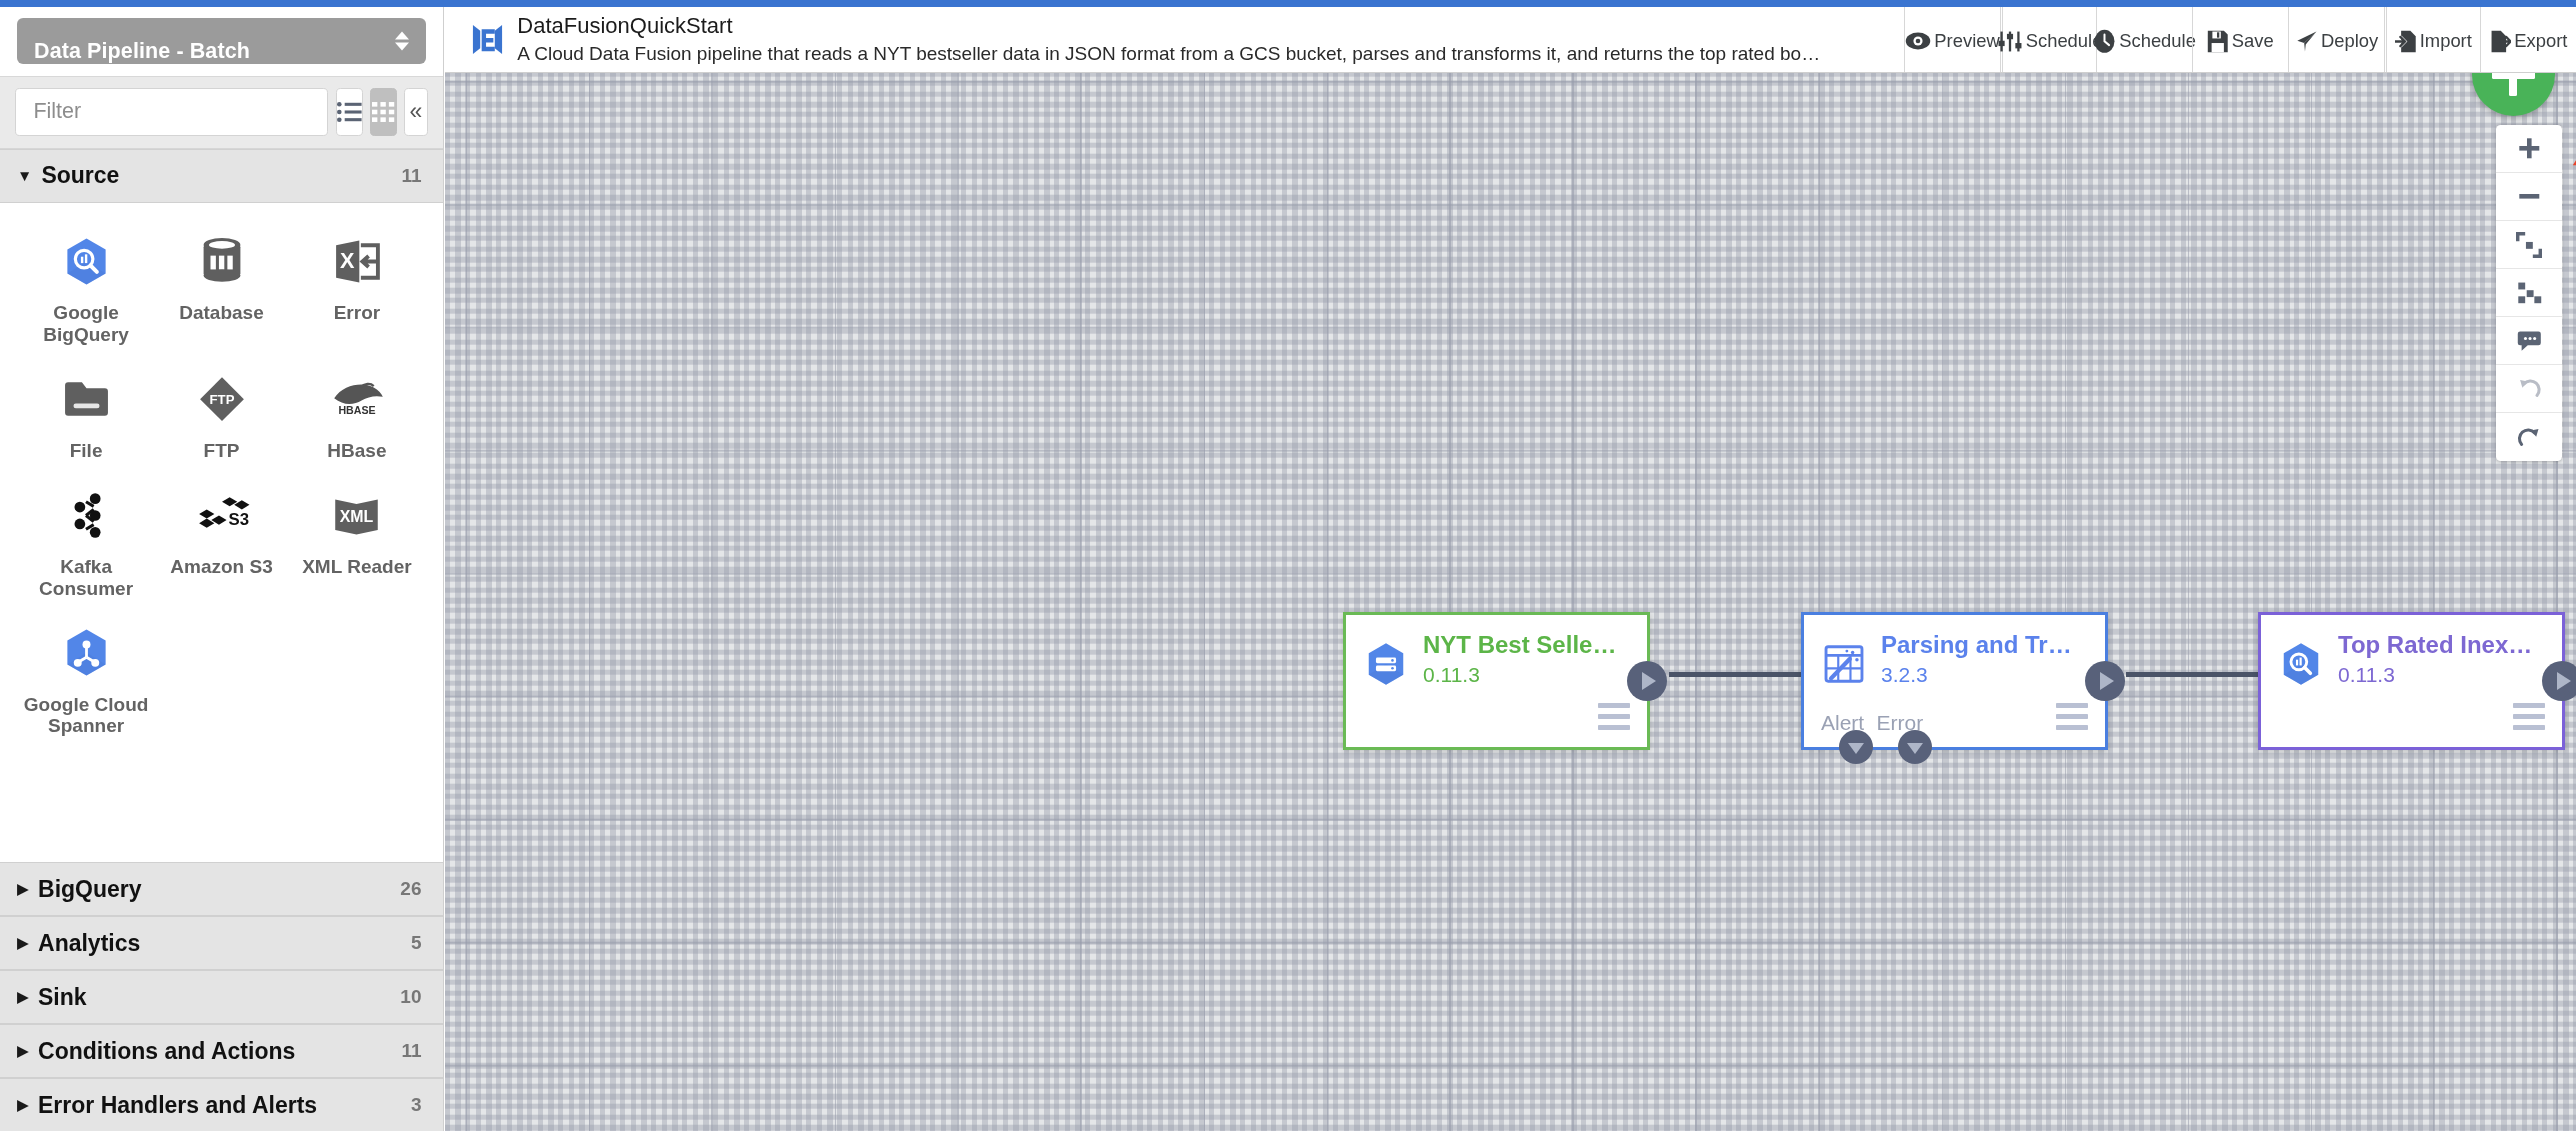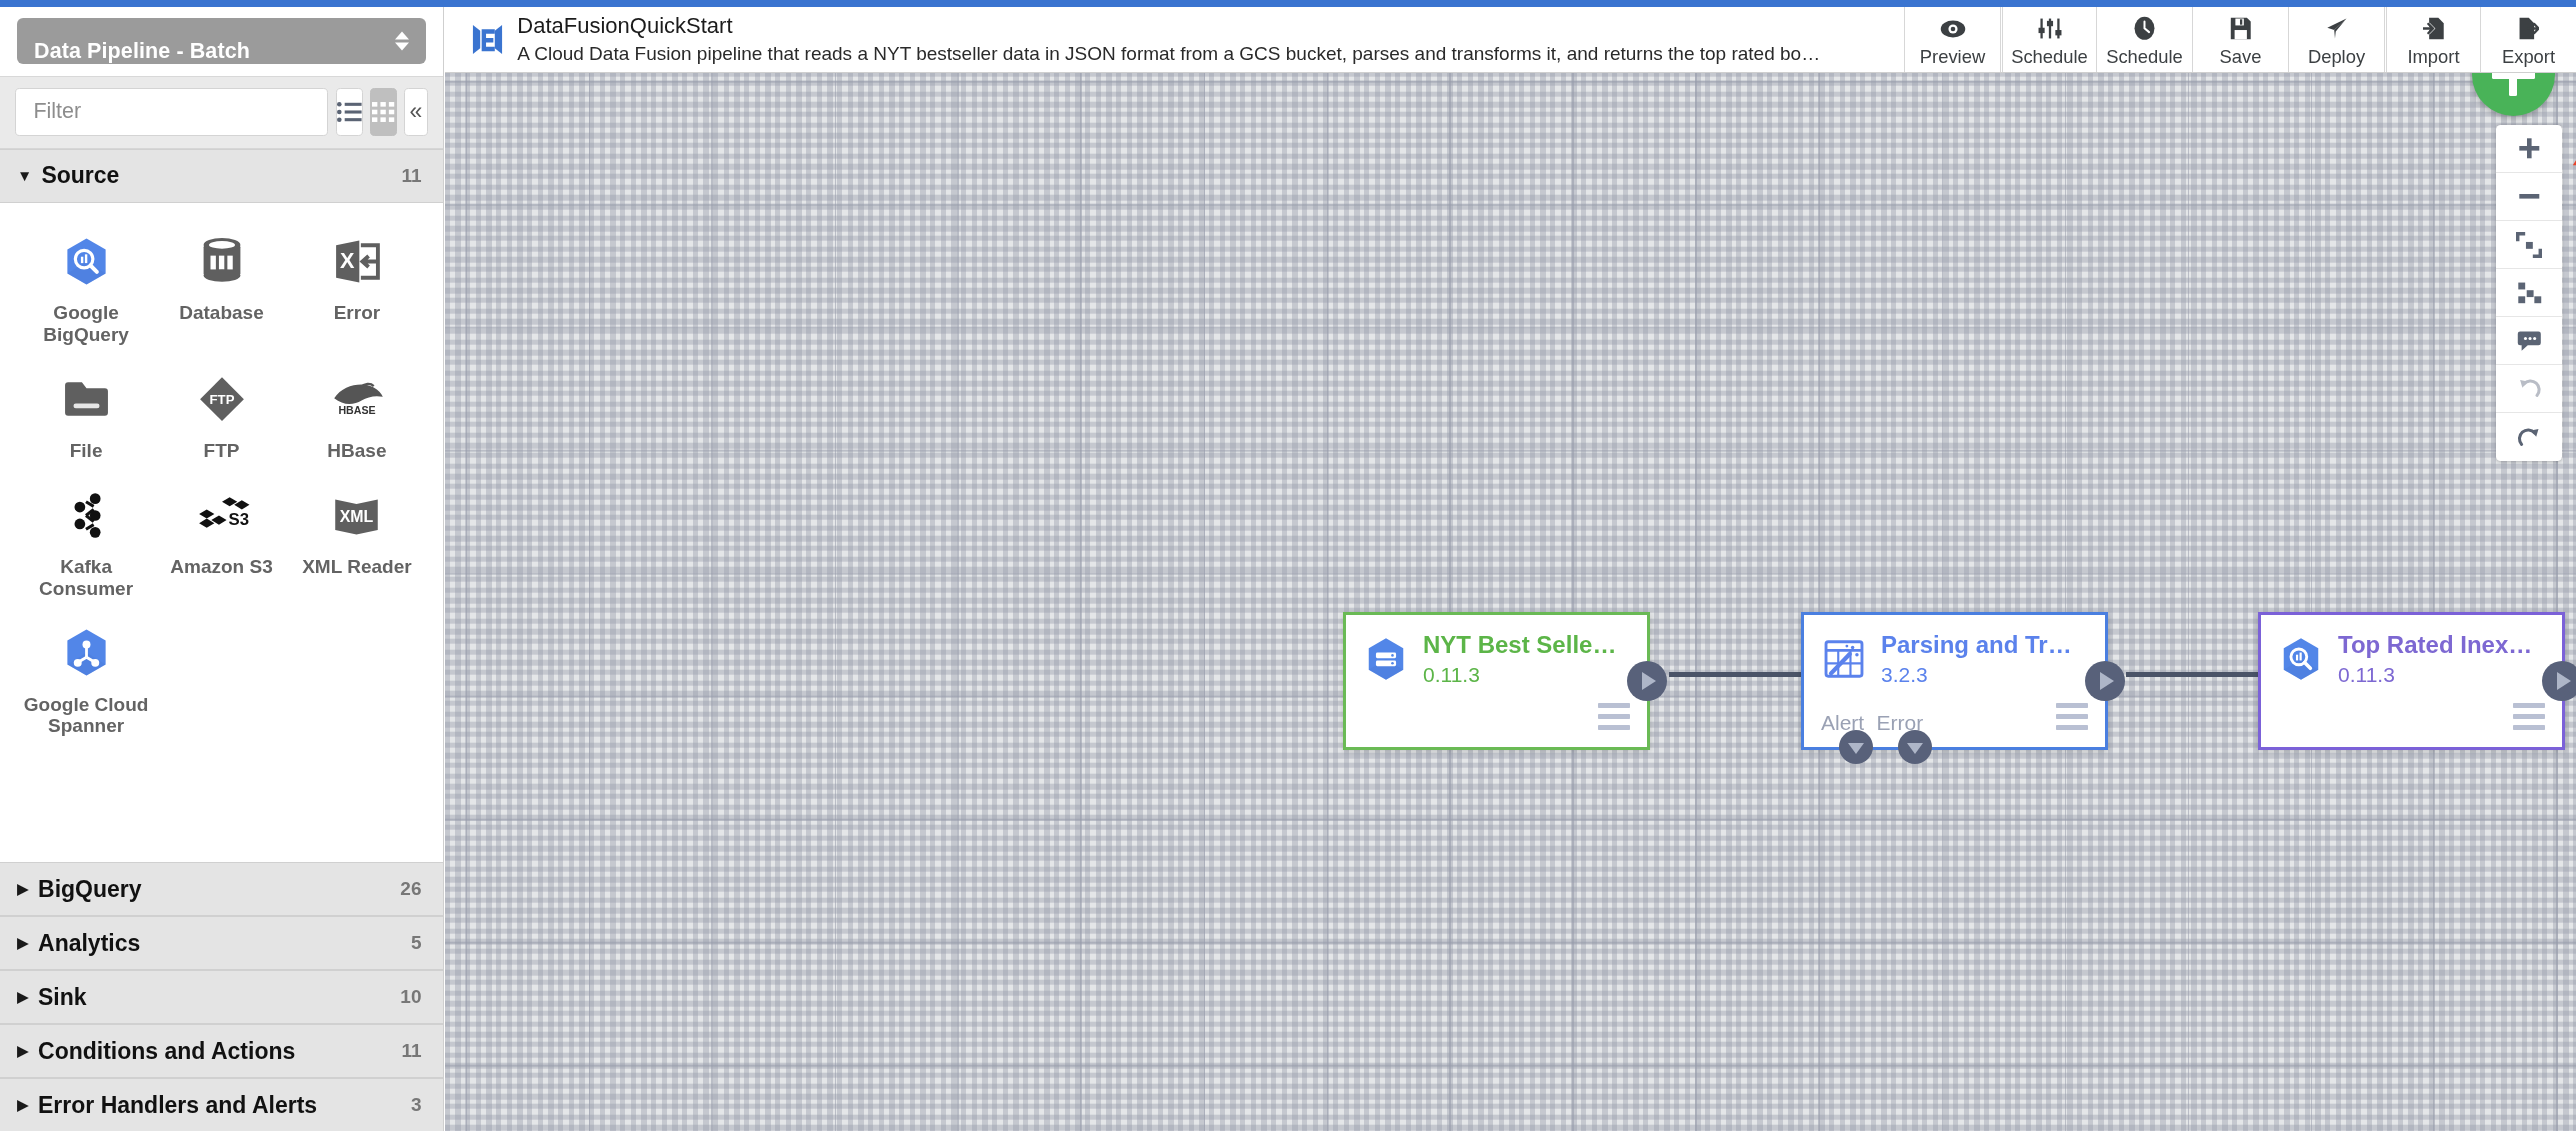--- a/index.html
+++ b/index.html
@@ -109,21 +109,21 @@
   .cdap-logo { width: 35px; height: 35px; flex: 0 0 auto; margin-right: 12.3px; }
   .hdr-texts { min-width: 0; }
   .hdr-title { font-size: 22px; color: #1b1b1b; line-height: 1.18; }
   .hdr-desc {
     font-size: 19px; color: #2a2a2a; line-height: 1.2; margin-top: 3.8px;
     white-space: nowrap; overflow: hidden; text-overflow: ellipsis;
     max-width: 1305px;
   }
   .hdr-actions { display: flex; align-items: stretch; }
   .act {
-    width: 96px; display: flex; flex-direction: column;
+    width: 96px; display: flex; flex-direction: row;
     align-items: center; justify-content: center; gap: 3.1px;
     border-left: 0.8px solid #d7d7d7; cursor: pointer; padding-top: 3.1px;
   }
   .act.gap { border-left: 3.1px double #d7d7d7; }
   .act .ico { height: 28px; display: flex; align-items: center; justify-content: center; }
   .act .lbl { font-size: 18.4px; color: #3c4043; }
 
   
   .canvas {
     position: absolute; top: 73px; left: 445px; width: 2131px; height: 1058px;
@@ -137,21 +137,21 @@
     background-position: 20px 7.7px, 20px 7.7px, 20px 38px, 51px 7.7px;
     overflow: hidden;
   }
 
   
   .node {
     position: absolute; width: 307px; height: 138px;
     background: #fff; border: 3.1px solid #6aba55;
     box-shadow: 0 2.3px 5.4px rgba(0,0,0,.18);
   }
-  .node .node-top { display: flex; align-items: center; padding: 17px 0 0 17px; }
+  .node .node-top { display: flex; align-items: flex-end; padding: 17px 0 0 17px; }
   .node .node-icon { width: 46px; height: 46px; flex: 0 0 auto; margin-right: 14px; }
   .node .node-name { font-size: 24px; font-weight: 700; line-height: 1.08; }
   .node .node-ver { font-size: 21px; margin-top: 4.6px; }
   .node .hamburger {
     position: absolute; right: 17px; bottom: 17px;
     display: flex; flex-direction: column; gap: 5.4px;
   }
   .node .hamburger span { display:block; width: 32px; height: 5.4px; background: #b9c0d3; border-radius: 0.8px; }
   .node .ports { position: absolute; left: 17px; bottom: 12.3px; display: flex; gap: 12.3px; }
   .node .ports .p { font-size: 21px; color: #9aa1b4; }

